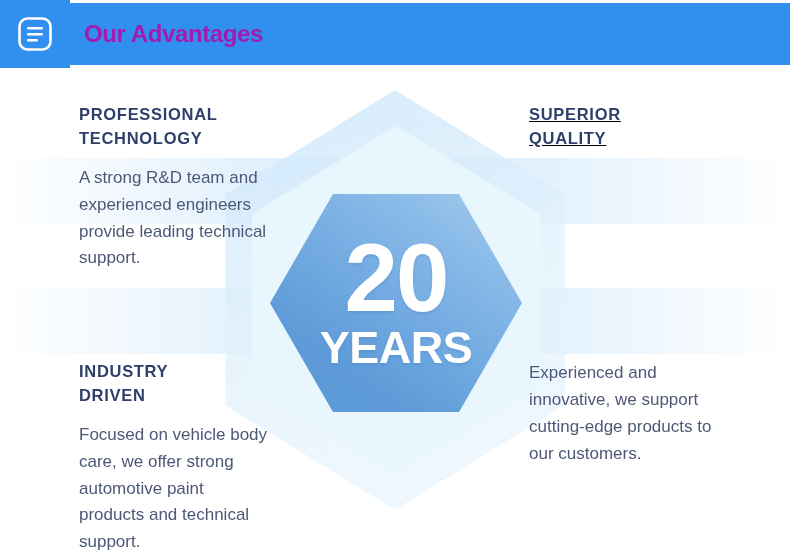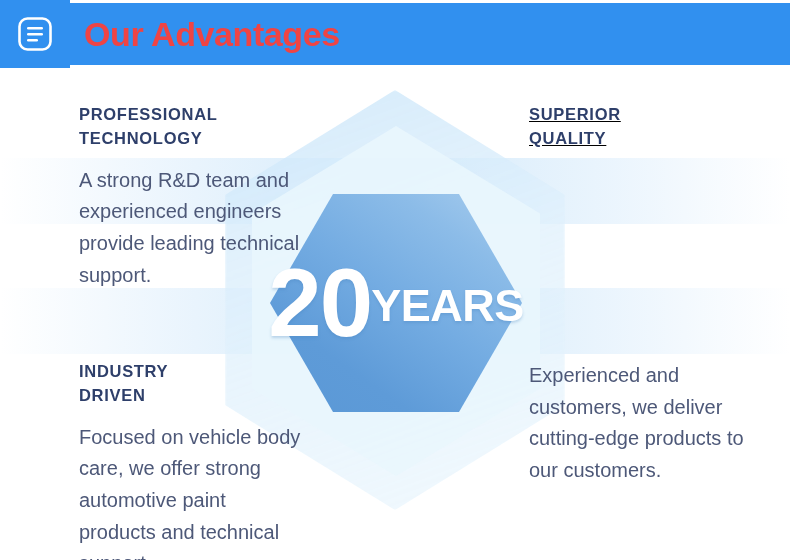--- a/index.html
+++ b/index.html
@@ -52,22 +52,22 @@
     width: 36px;
     height: 36px;
   }
   .header-title {
     position: absolute;
     left: 84px;
     top: 0;
     height: 68px;
     display: flex;
     align-items: center;
-    color: #ef4444;
-    font-size: 34px;
+    color: #a21caf;
+    font-size: 24px;
     font-weight: bold;
     letter-spacing: -0.4px;
     white-space: nowrap;
   }
 
   
   .center-graphic {
     position: absolute;
     left: 0;
     top: 68px;
@@ -129,20 +129,21 @@
         #5e9bd8 75%,
         #5a98d6 100%);
   }
   .hex-text {
     position: absolute;
     left: 270px;
     top: 126px;
     width: 252px;
     height: 218px;
     display: flex;
+    flex-direction: column;
     align-items: center;
     justify-content: center;
     color: #ffffff;
   }
   .hex-number {
     font-size: 96px;
     font-weight: bold;
     line-height: 0.88;
     letter-spacing: -2px;
     text-shadow: 0 2px 3px rgba(70,130,190,0.30);
@@ -170,21 +171,21 @@
     color: #2e3f6a;
     font-size: 16.5px;
     font-weight: bold;
     letter-spacing: 0.7px;
     line-height: 1.45;
     margin: 0 0 14px 0;
     white-space: pre-line;
   }
   .block-body {
     color: #4d5878;
-    font-size: 20px;
+    font-size: 17px;
     line-height: 1.58;
     margin: 0;
     white-space: pre-line;
   }
 </style>
 </head>
 <body>
 
 <div class="page">
 
@@ -232,18 +233,18 @@
 DRIVEN</h3>
     <p class="block-body">Focused on vehicle body
 care, we offer strong
 automotive paint
 products and technical
 support.</p>
   </div>
 
   <div class="block block-br">
     <p class="block-body">Experienced and
-customers, we deliver
+innovative, we support
 cutting-edge products to
 our customers.</p>
   </div>
 
 </div>
 
 </body></html>

